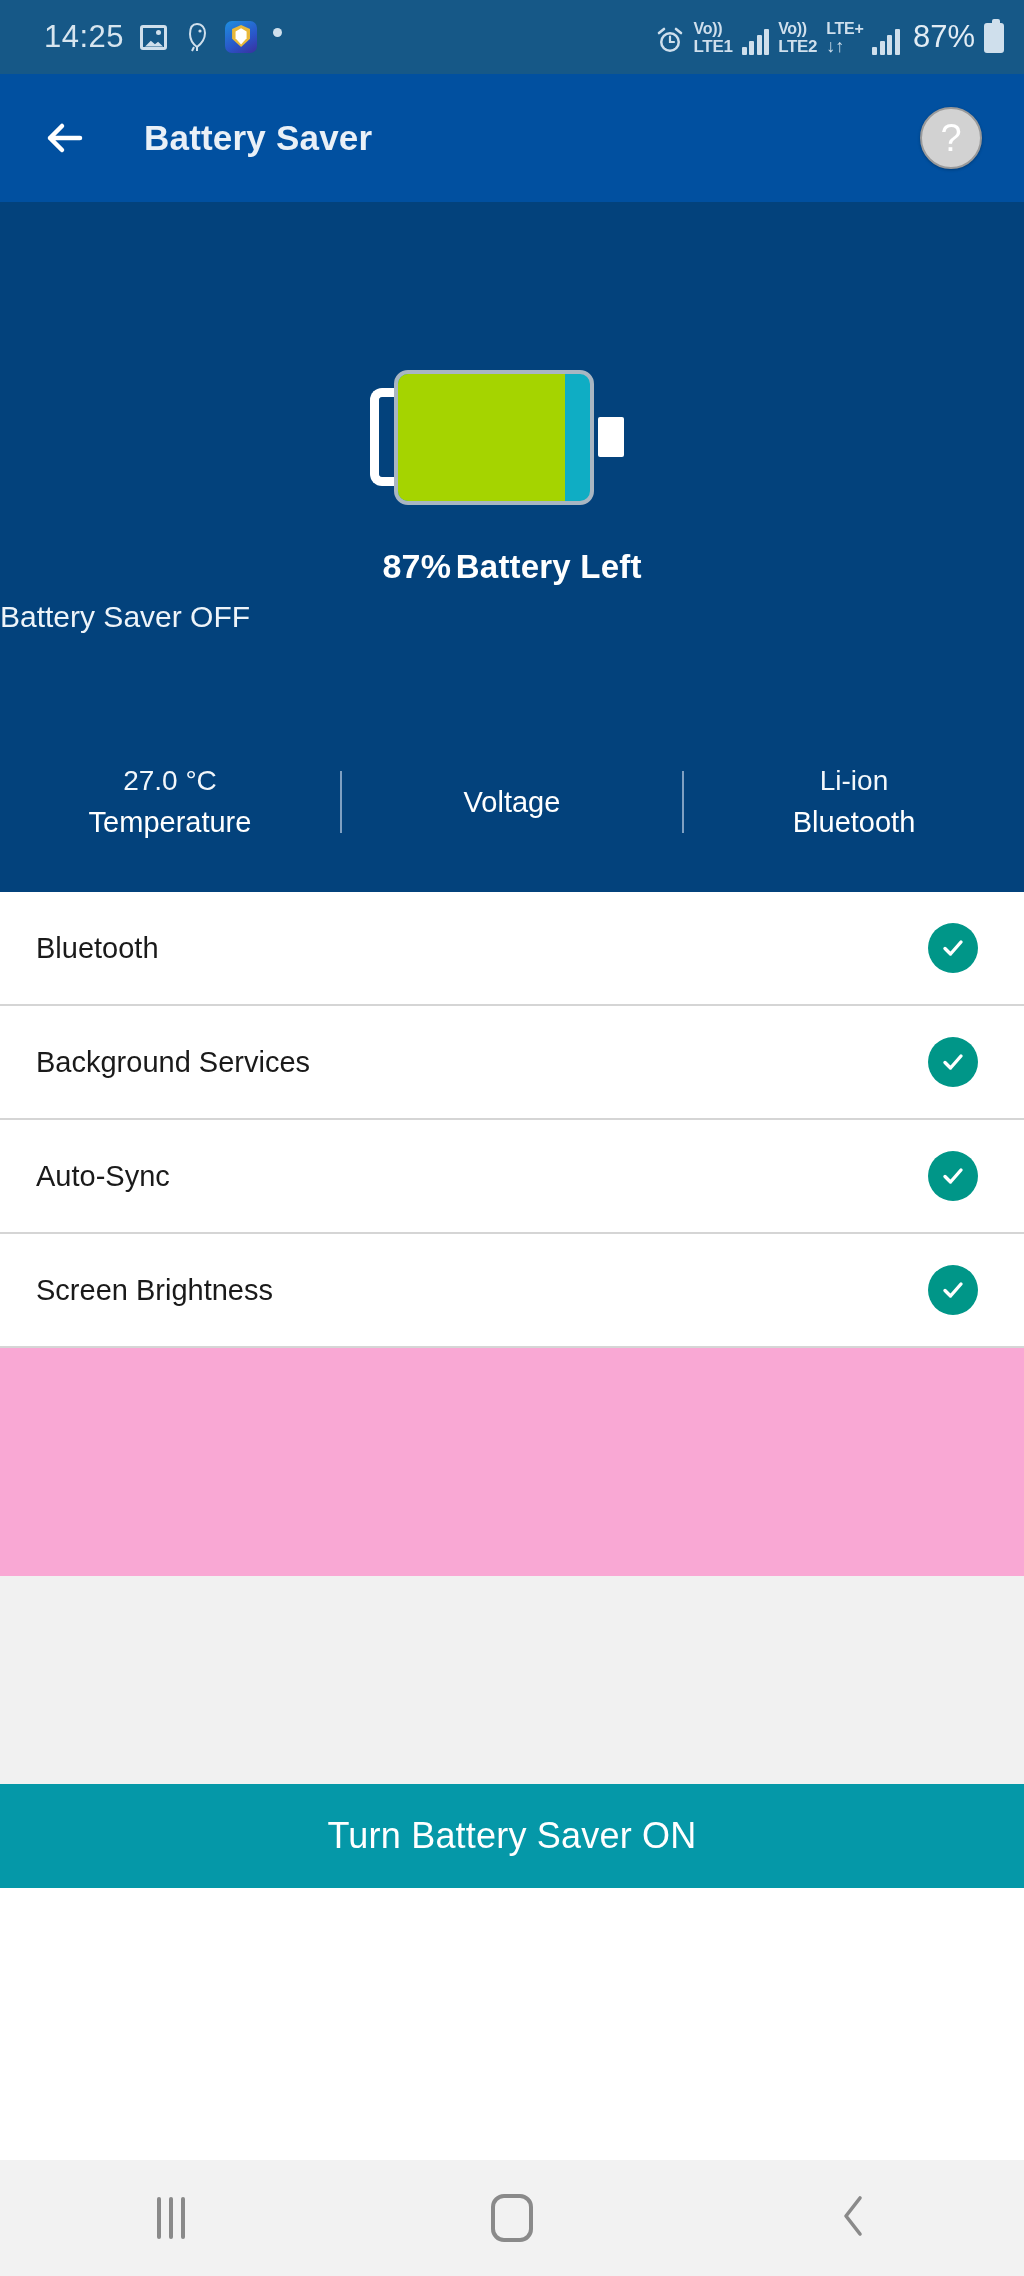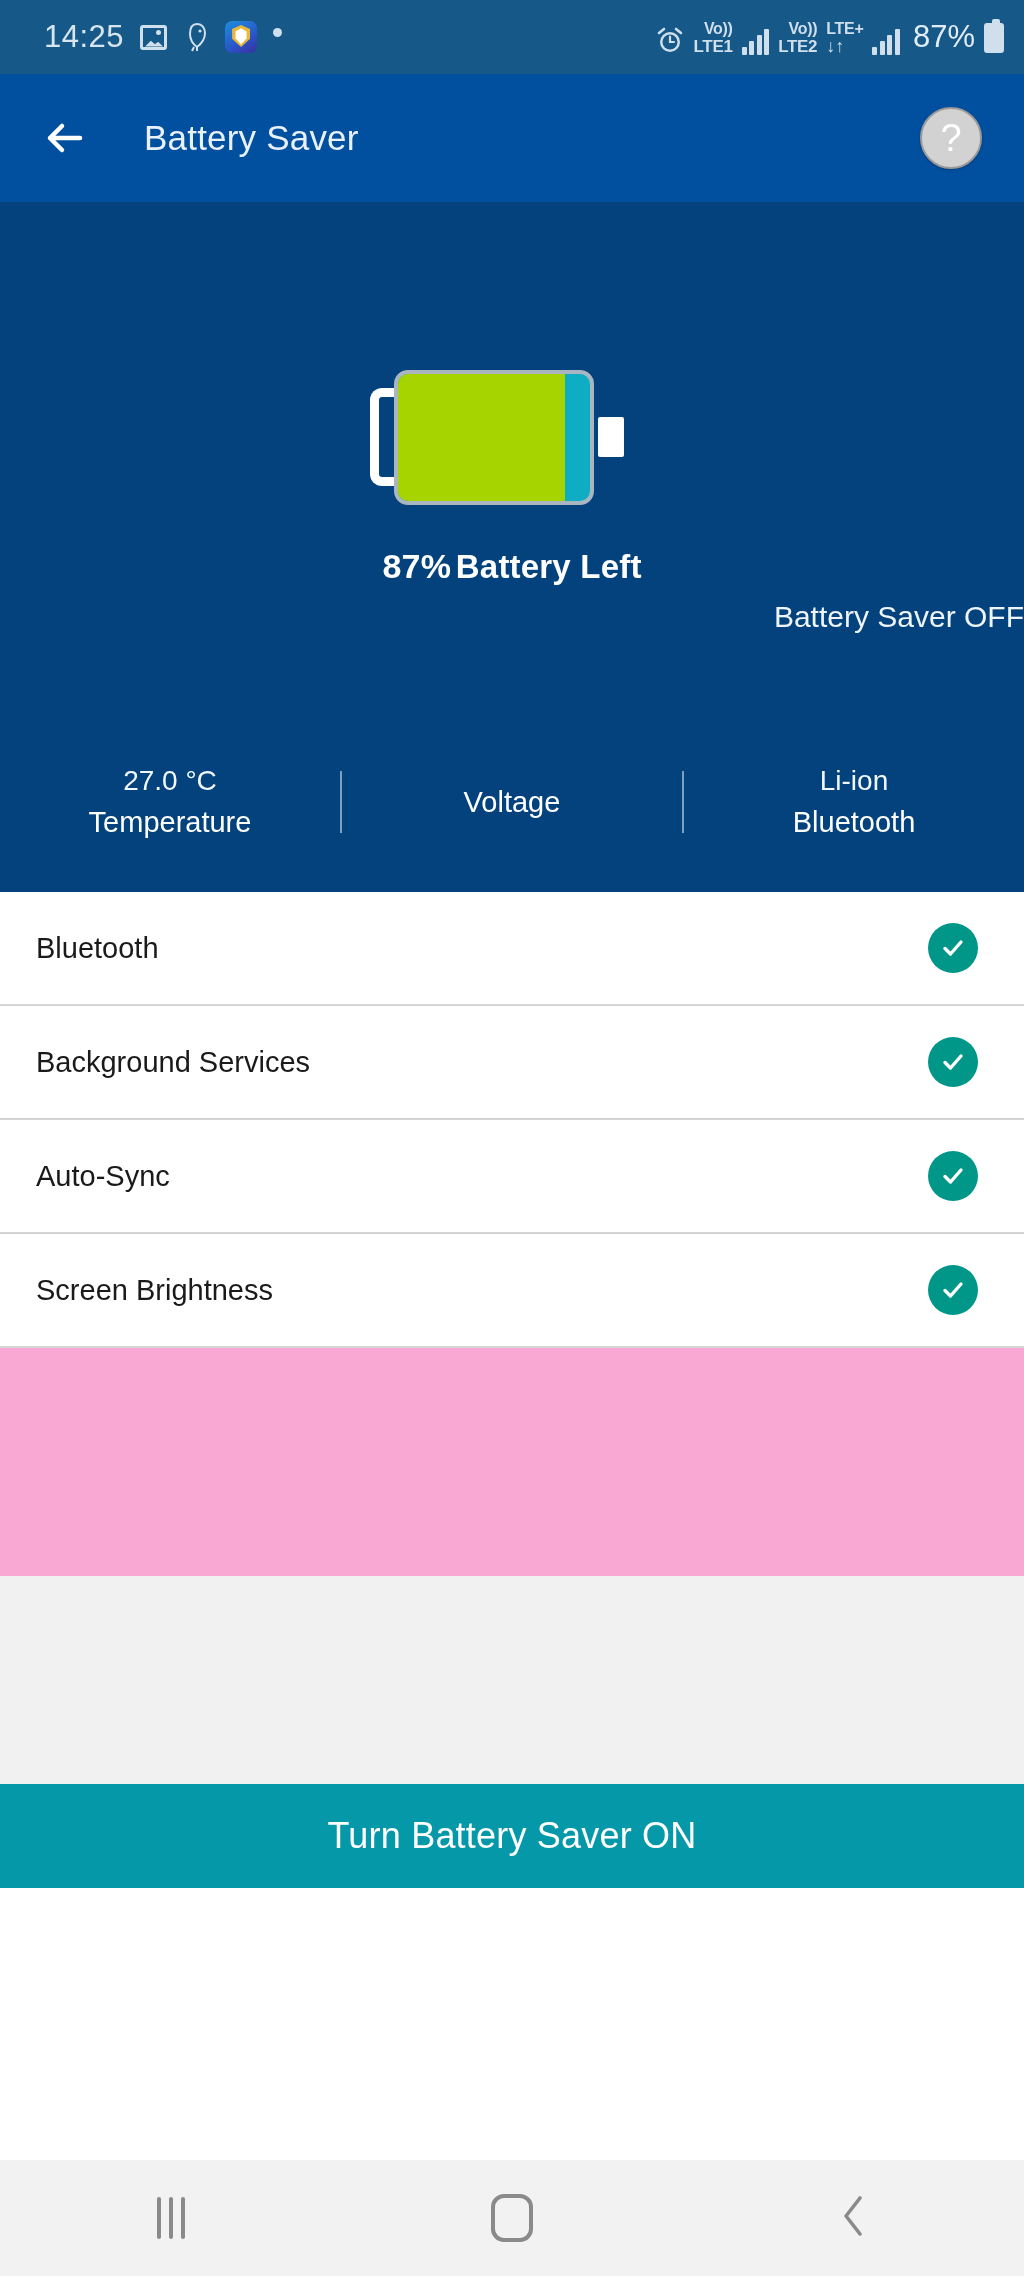--- a/index.html
+++ b/index.html
@@ -47,21 +47,21 @@
     clip-path: polygon(50% 0, 100% 18%, 100% 62%, 50% 100%, 0 62%, 0 18%);
   }
   .shield-app:before{
     content:""; position:absolute; left:10px; top:7px; width:12px; height:17px; z-index:2;
     background:#ffffff;
     clip-path: polygon(50% 2%, 96% 20%, 96% 60%, 50% 97%, 4% 60%, 4% 20%);
   }
   .dot-ico{ width:9px; height:9px; border-radius:50%; background:#cfdfec; margin-bottom:9px; }
 
   .alarm-ico{ width:30px; height:30px; position:relative; }
-  .volte{ display:flex; flex-direction:column; align-items:flex-end; line-height:1; }
+  .volte{ display:flex; flex-direction:column; align-items:flex-start; line-height:1; }
   .volte .v1{ font-size:16px; font-weight:bold; letter-spacing:-.3px; color:#cfdfec;}
   .volte .v2{ font-size:17px; font-weight:bold; letter-spacing:-.3px; color:#cfdfec; margin-top:1px;}
   .bars{ display:flex; align-items:flex-end; gap:2.5px; height:26px; }
   .bars i{ width:5px; background:#cfdfec; display:block; border-radius:1px; }
   .bars i:nth-child(1){ height:8px; }
   .bars i:nth-child(2){ height:14px; }
   .bars i:nth-child(3){ height:20px; }
   .bars i:nth-child(4){ height:26px; }
   .ltep{ display:flex; flex-direction:column; align-items:flex-start; line-height:1;}
   .ltep .t1{font-size:16px;font-weight:bold;color:#cfdfec;letter-spacing:-.3px;}
@@ -76,21 +76,21 @@
   }
 
   
   .appbar{
     position:absolute; left:0; top:74px; width:1024px; height:128px;
     background:#0150a0;
     display:flex; align-items:center;
   }
   .back-arrow{ width:74px; height:74px; margin-left:32px; position:relative; cursor:pointer;}
   .appbar-title{
-    color:#e9f0f7; font-size:35px; font-weight:400; margin-left:38px; letter-spacing:.2px;
+    color:#e9f0f7; font-size:35px; font-weight:700; margin-left:38px; letter-spacing:.2px;
   }
   .help-btn{
     position:absolute; right:42px; top:50%; transform:translateY(-50%);
     width:62px; height:62px; border-radius:50%;
     background:#d2d2d2; border:2px solid #9a9a9a;
     display:flex; align-items:center; justify-content:center;
     color:#ffffff; font-size:38px; font-weight:400; cursor:pointer;
     box-shadow:0 1px 3px rgba(0,0,0,.25);
   }
 
@@ -118,21 +118,21 @@
     position:absolute; left:216px; top:47px; width:26px; height:40px;
     background:#ffffff; border-radius:2px;
   }
   .batt-label{
     position:absolute; left:0; right:0; top:345px; text-align:center;
     color:#ffffff;
   }
   .batt-label .pct{ font-size:34px; font-weight:bold; letter-spacing:.3px;}
   .batt-label .lbl{ font-size:33px; font-weight:bold; letter-spacing:.2px;}
   .saver-state{
-    position:absolute; left:0; right:0; top:398px; text-align:right;
+    position:absolute; left:0; right:0; top:398px; text-align:left;
     color:#eef4f9; font-size:30px; font-weight:400;
   }
   .stats{
     position:absolute; left:0; top:540px; width:1024px; height:120px;
     display:flex; align-items:center;
   }
   .stat{ flex:1; text-align:center; color:#ffffff; position:relative; }
   .stat .val{ font-size:28px; font-weight:400; line-height:1.45; color:#f2f7fb;}
   .stat .cap{ font-size:29px; font-weight:400; line-height:1.45; color:#ffffff;}
   .divider{ width:2px; height:62px; background:#7fa0c2; }

